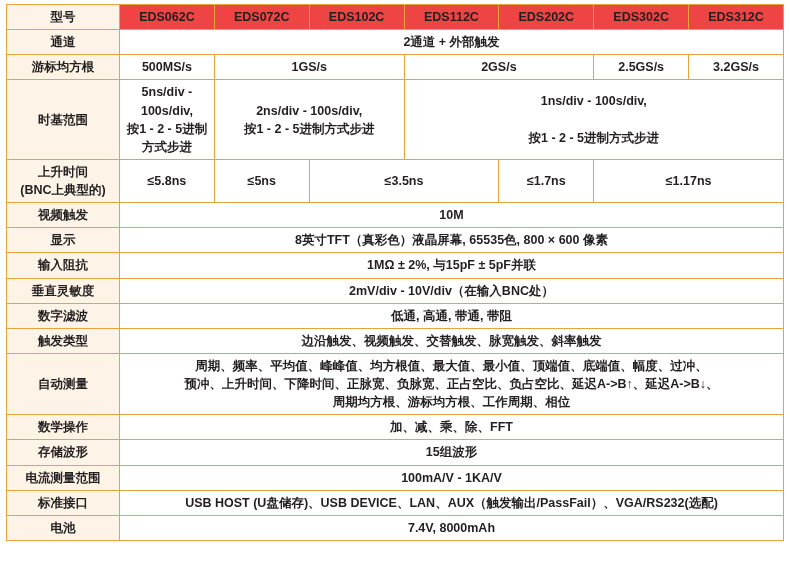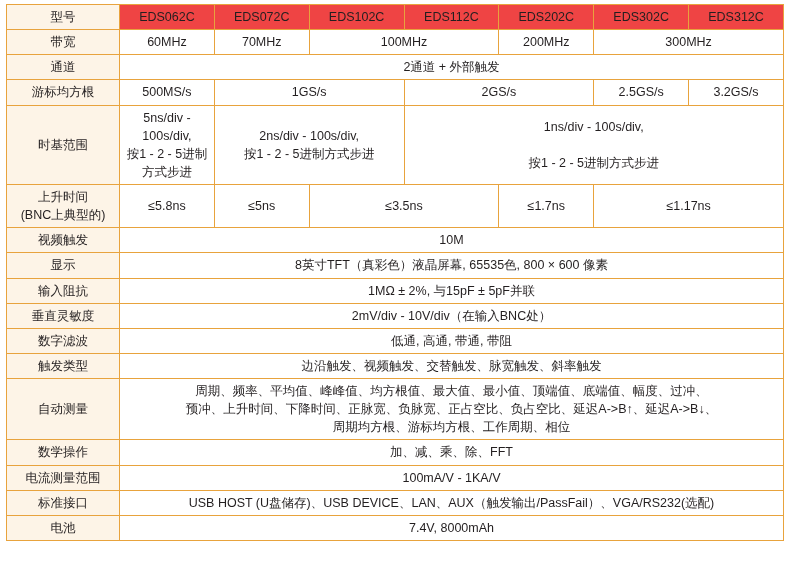--- a/index.html
+++ b/index.html
@@ -20,21 +20,21 @@
     border-collapse: collapse;
     table-layout: fixed;
   }
   #spec-table td, #spec-table th {
     border: 1px solid #e8a33d;
     text-align: center;
     vertical-align: middle;
     font-size: 12.5px;
     line-height: 1.45;
     padding: 3px 2px;
-    font-weight: normal;
+    font-weight: bold;
     color: #231f20;
   }
   .col-label {
     width: 108px;
     background: #fdf4e7;
   }
   thead td {
     background: #ef4444;
     font-size: 13px;
     padding: 6px 2px;
@@ -70,30 +70,20 @@
       <td>EDS102C</td>
       <td>EDS112C</td>
       <td>EDS202C</td>
       <td>EDS302C</td>
       <td>EDS312C</td>
     </tr>
   </thead>
   <tbody id="table-body">
       <tr>
         <td class="label-cell col-label">
-          <span class="small-line">带宽</span>
-        </td>
-        <td class="body-cell" colspan="1">60MHz</td>
-        <td class="body-cell" colspan="1">70MHz</td>
-        <td class="body-cell" colspan="2">100MHz</td>
-        <td class="body-cell" colspan="1">200MHz</td>
-        <td class="body-cell" colspan="2">300MHz</td>
-      </tr>
-      <tr>
-        <td class="label-cell col-label">
           <span class="small-line">通道</span>
         </td>
         <td class="body-cell" colspan="7">2通道 + 外部触发</td>
       </tr>
       <tr>
         <td class="label-cell col-label">
           <span class="small-line">游标均方根</span>
         </td>
         <td class="body-cell" colspan="1">500MS/s</td>
         <td class="body-cell" colspan="2">1GS/s</td>
@@ -177,20 +167,26 @@
         </td>
       </tr>
       <tr>
         <td class="label-cell col-label">
           <span class="small-line">数学操作</span>
         </td>
         <td class="body-cell" colspan="7">加、减、乘、除、FFT</td>
       </tr>
       <tr>
         <td class="label-cell col-label">
+          <span class="small-line">存储波形</span>
+        </td>
+        <td class="body-cell" colspan="7">15组波形</td>
+      </tr>
+      <tr>
+        <td class="label-cell col-label">
           <span class="small-line">电流测量范围</span>
         </td>
         <td class="body-cell" colspan="7">100mA/V - 1KA/V</td>
       </tr>
       <tr>
         <td class="label-cell col-label">
           <span class="small-line">标准接口</span>
         </td>
         <td class="body-cell" colspan="7">USB HOST (U盘储存)、USB DEVICE、LAN、AUX（触发输出/PassFail）、VGA/RS232(选配)</td>
       </tr>

